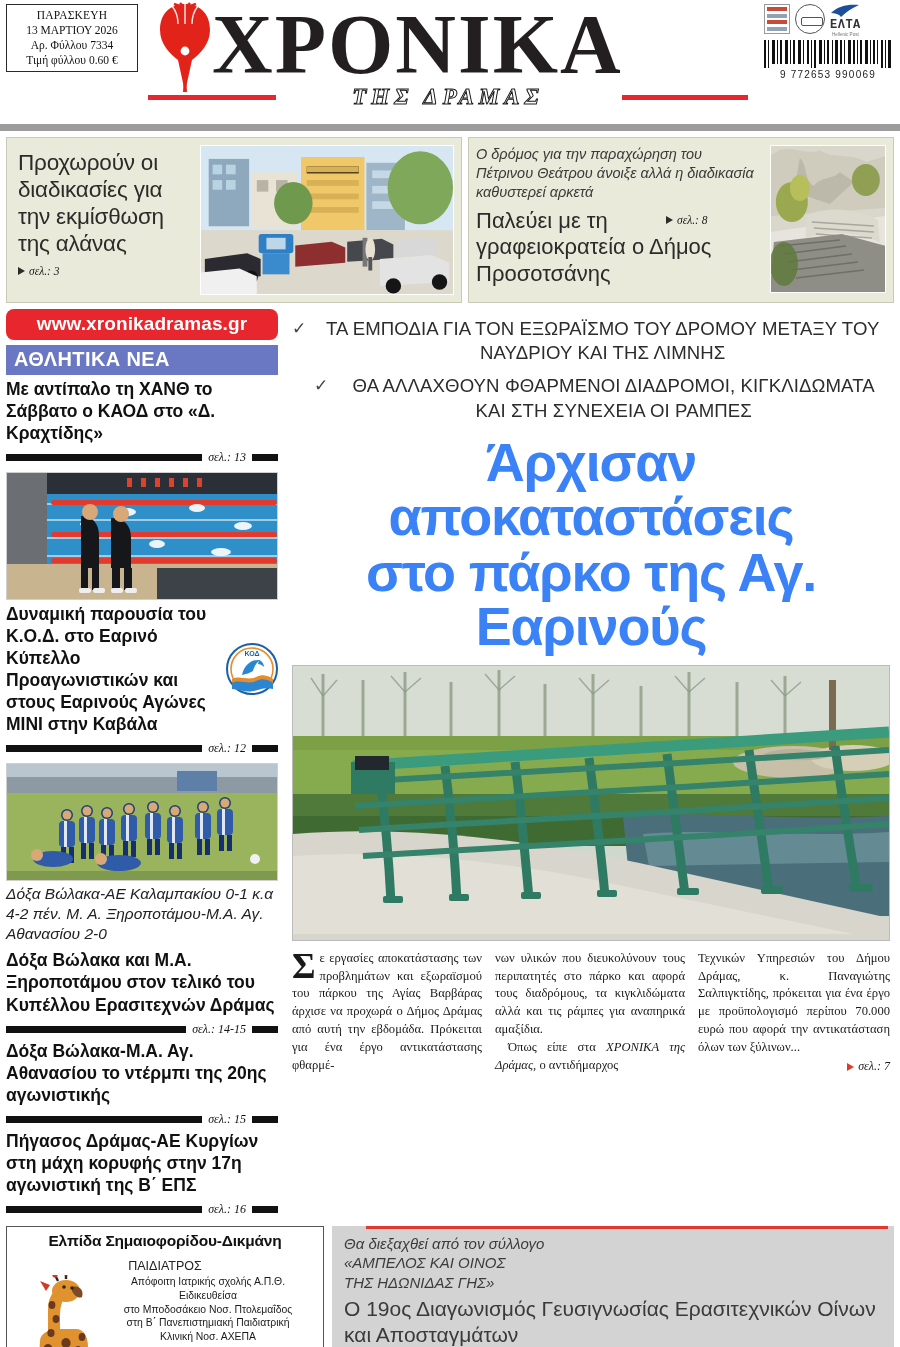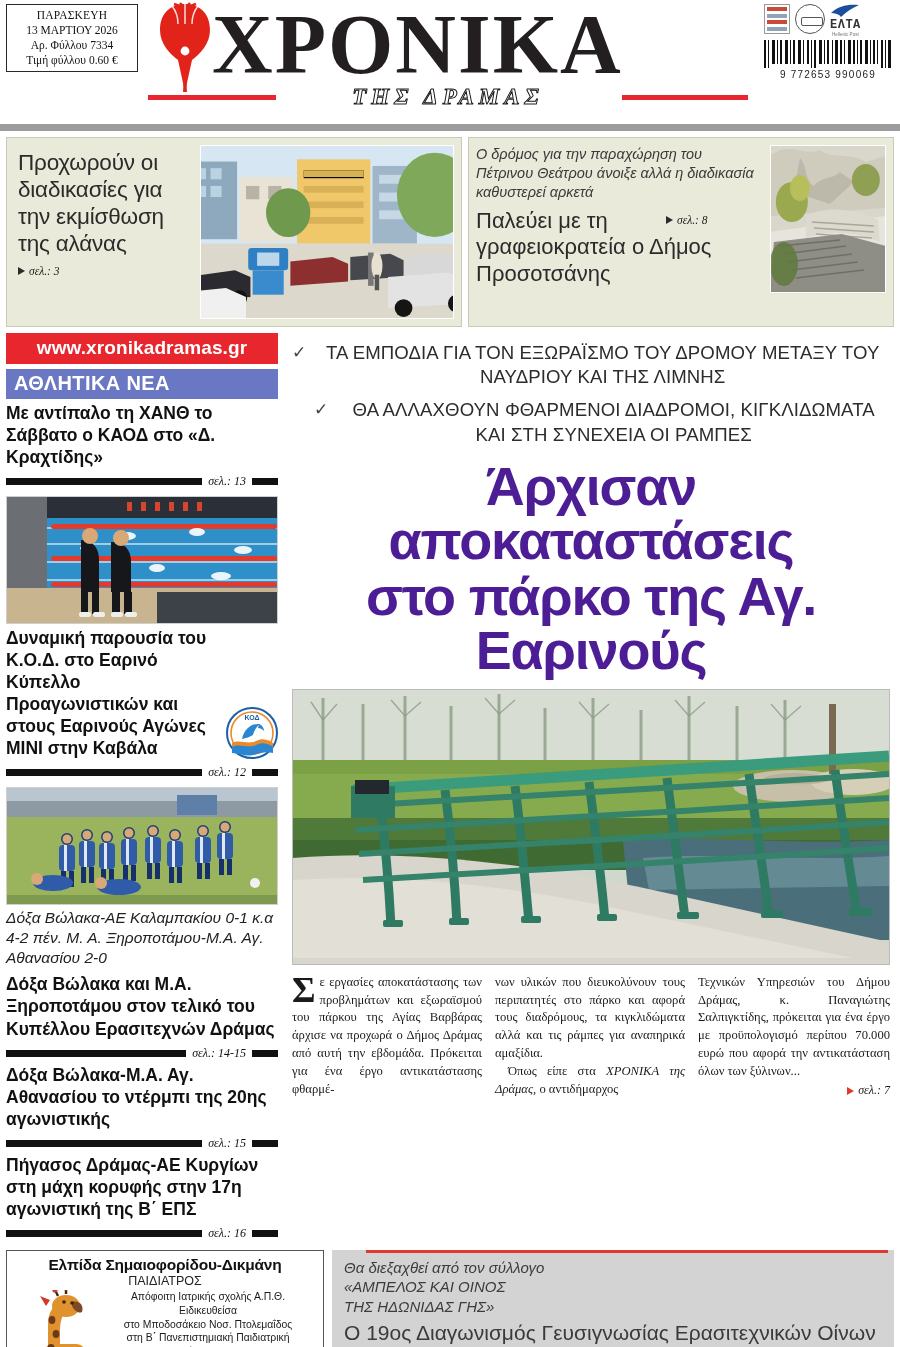--- a/index.html
+++ b/index.html
@@ -52,21 +52,21 @@
   .elta { display: flex; flex-direction: column; align-items: center; }
   .elta-word { font-size: 12px; font-weight: 700; color: #333; letter-spacing: .5px; font-family: Liberation Mono, monospace; }
   .elta-sm { font-size: 4.6px; color: #777; }
   .barcode { margin-top: 2px; height: 28px; display: flex; align-items: flex-end; gap: 0; }
   .barnum { font-family: "Liberation Sans", sans-serif; font-size: 10px; color: #222;
             letter-spacing: 1.2px; text-align: center; margin-top: 1px; }
 
   .rule-grey { height: 7px; background: #9c9c9c; margin-top: 2px; }
 
   
-  .teasers { display: flex; gap: 6px; padding: 6px 6px 0 6px; height: 196px; }
+  .teasers { display: flex; gap: 6px; padding: 6px 6px 0 6px; height: 172px; }
   .teaser { background: #e9ead9; border: 1px solid #c9cab5; display: flex; padding: 7px; }
   .teaser.left { width: 456px; }
   .teaser.right { width: 426px; }
   .teaser-head {
     font-size: 22.5px; line-height: 1.20; color: #2b2b2b; font-weight: 300;
     letter-spacing: -.2px;
   }
   .teaser.left .tl-text { width: 180px; padding: 4px 0 0 4px; }
   .teaser.left .tl-photo { flex: 1; margin-left: 6px; border: 1px solid #fff; overflow: hidden; }
   .pgref { font-family: "Liberation Serif", serif; font-style: italic; font-size: 11.5px; color: #222; }
@@ -83,49 +83,49 @@
   .tr-head { font-size: 22px; line-height: 1.21; color:#2b2b2b; font-weight: 300; }
   .tr-pg { margin-left: auto; padding: 4px 6px 0 0; white-space: nowrap; }
 
   
   .body-grid { display: flex; padding: 6px 6px 0 6px; gap: 8px; }
   .sidebar { width: 272px; }
   .mainarea { width: 608px; }
 
   .weburl {
     background: #e8262e; color: #fff; text-align: center; font-weight: 700;
-    font-size: 19px; padding: 4px 0 5px; letter-spacing: .1px;
+    font-size: 19px; padding: 4px 0 5px; letter-spacing: .1px; border-radius: 8px;
   }
   .sportbar {
     background: #6a78c4; color: #fff; font-weight: 700; font-size: 20px;
     padding: 3px 0 4px 8px; margin-top: 5px; letter-spacing: .4px;
   }
   .sb-item { padding-top: 3px; }
   .sb-head { font-size: 17.5px; font-weight: 700; line-height: 1.26; color: #111; }
   .sb-head.light { font-weight: 400; font-style: italic; font-size: 15.5px; color: #222; line-height: 1.27; }
   .sb-photo { margin-top: 7px; border: 1px solid #cfcfcf; overflow: hidden; }
   .sb-rule { display: flex; align-items: center; gap: 6px; margin-top: 6px; }
   .sb-rule .bar { height: 7px; background: #111; }
   .sb-rule .b1 { flex: 1; }
   .sb-rule .b2 { width: 26px; }
   .sb-rule .pg { font-family: "Liberation Serif", serif; font-style: italic; font-size: 12px; color: #111; }
   .kod-logo { width: 52px; height: 52px; flex: 0 0 52px; }
-  .sb-head-row { display: flex; align-items: flex-end; }
+  .sb-head-row { display: flex; align-items: center; }
 
   
   .bullets { padding: 8px 4px 6px 6px; }
   .bl-row { display: flex; gap: 9px; font-size: 18.6px; color: #2c2c2c;
             line-height: 1.30; letter-spacing: .1px; }
   .bl-row + .bl-row { margin-top: 9px; }
   .bl-row .chk { font-size: 17px; color: #444; padding-top: 1px; }
   .bl-row.r2 { padding-left: 22px; }
   .bl-row .txt { text-align: center; flex: 1; }
 
   .headline {
-    font-size: 54px; font-weight: 700; line-height: 1.00; color: #4c1d95;
+    font-size: 54px; font-weight: 700; line-height: 1.00; color: #3b82f6;
     letter-spacing: -1.2px; padding: 6px 2px 0 4px; text-align: center;
     font-stretch: condensed;
   }
   .headline .l2 { display: block; margin-top: 2px; }
 
   .main-photo { margin: 12px 4px 0 6px; height: 276px; border: 1px solid #bbb; overflow: hidden; }
 
   
   .article { display: flex; gap: 13px; padding: 9px 4px 0 6px;
              font-family: "Liberation Serif", serif; font-size: 12.6px;
@@ -136,21 +136,21 @@
              padding: 2px 4px 0 0; font-family: "Liberation Serif", serif; }
   .indent { text-indent: 13px; }
   .art-it { font-style: italic; }
   .art-pg { font-family: "Liberation Serif", serif; font-style: italic; font-size: 12px; }
 
   
   .ads { display: flex; gap: 8px; padding: 9px 6px 0 6px; }
   .ad-ped { width: 318px; height: 206px; border: 1px solid #555; background: #fff;
             padding: 5px 7px; display: flex; flex-direction: column; }
   .ped-name { text-align: center; font-size: 15.5px; font-weight: 700; color: #111; letter-spacing:-.2px; }
-  .ped-spec { text-align: center; font-size: 12.5px; color: #222; margin-top: 0; }
+  .ped-spec { text-align: center; font-size: 12.5px; color: #222; margin-top: 9px; }
   .ped-body { display: flex; flex: 1; margin-top: 2px; }
   .giraffe { width: 86px; flex: 0 0 86px; }
   .ped-txt { flex: 1; text-align: center; font-size: 10.4px; line-height: 1.33; color: #1a1a1a; }
 
   .ad-wine { flex: 1; background: #d3d3d3; position: relative; padding: 8px 10px 0 12px; height: 206px; overflow:hidden; }
   .wine-top-rule { position:absolute; left:34px; right:6px; top:0; height:3px; background:#e03a2f; }
   .wine-kicker { font-size: 15px; font-style: italic; color: #3c3c3c; line-height: 1.30; }
   .wine-head { font-size: 21px; color: #3a3a3a; line-height: 1.23; margin-top: 4px; font-weight: 300; }
 
   svg { display: block; }

